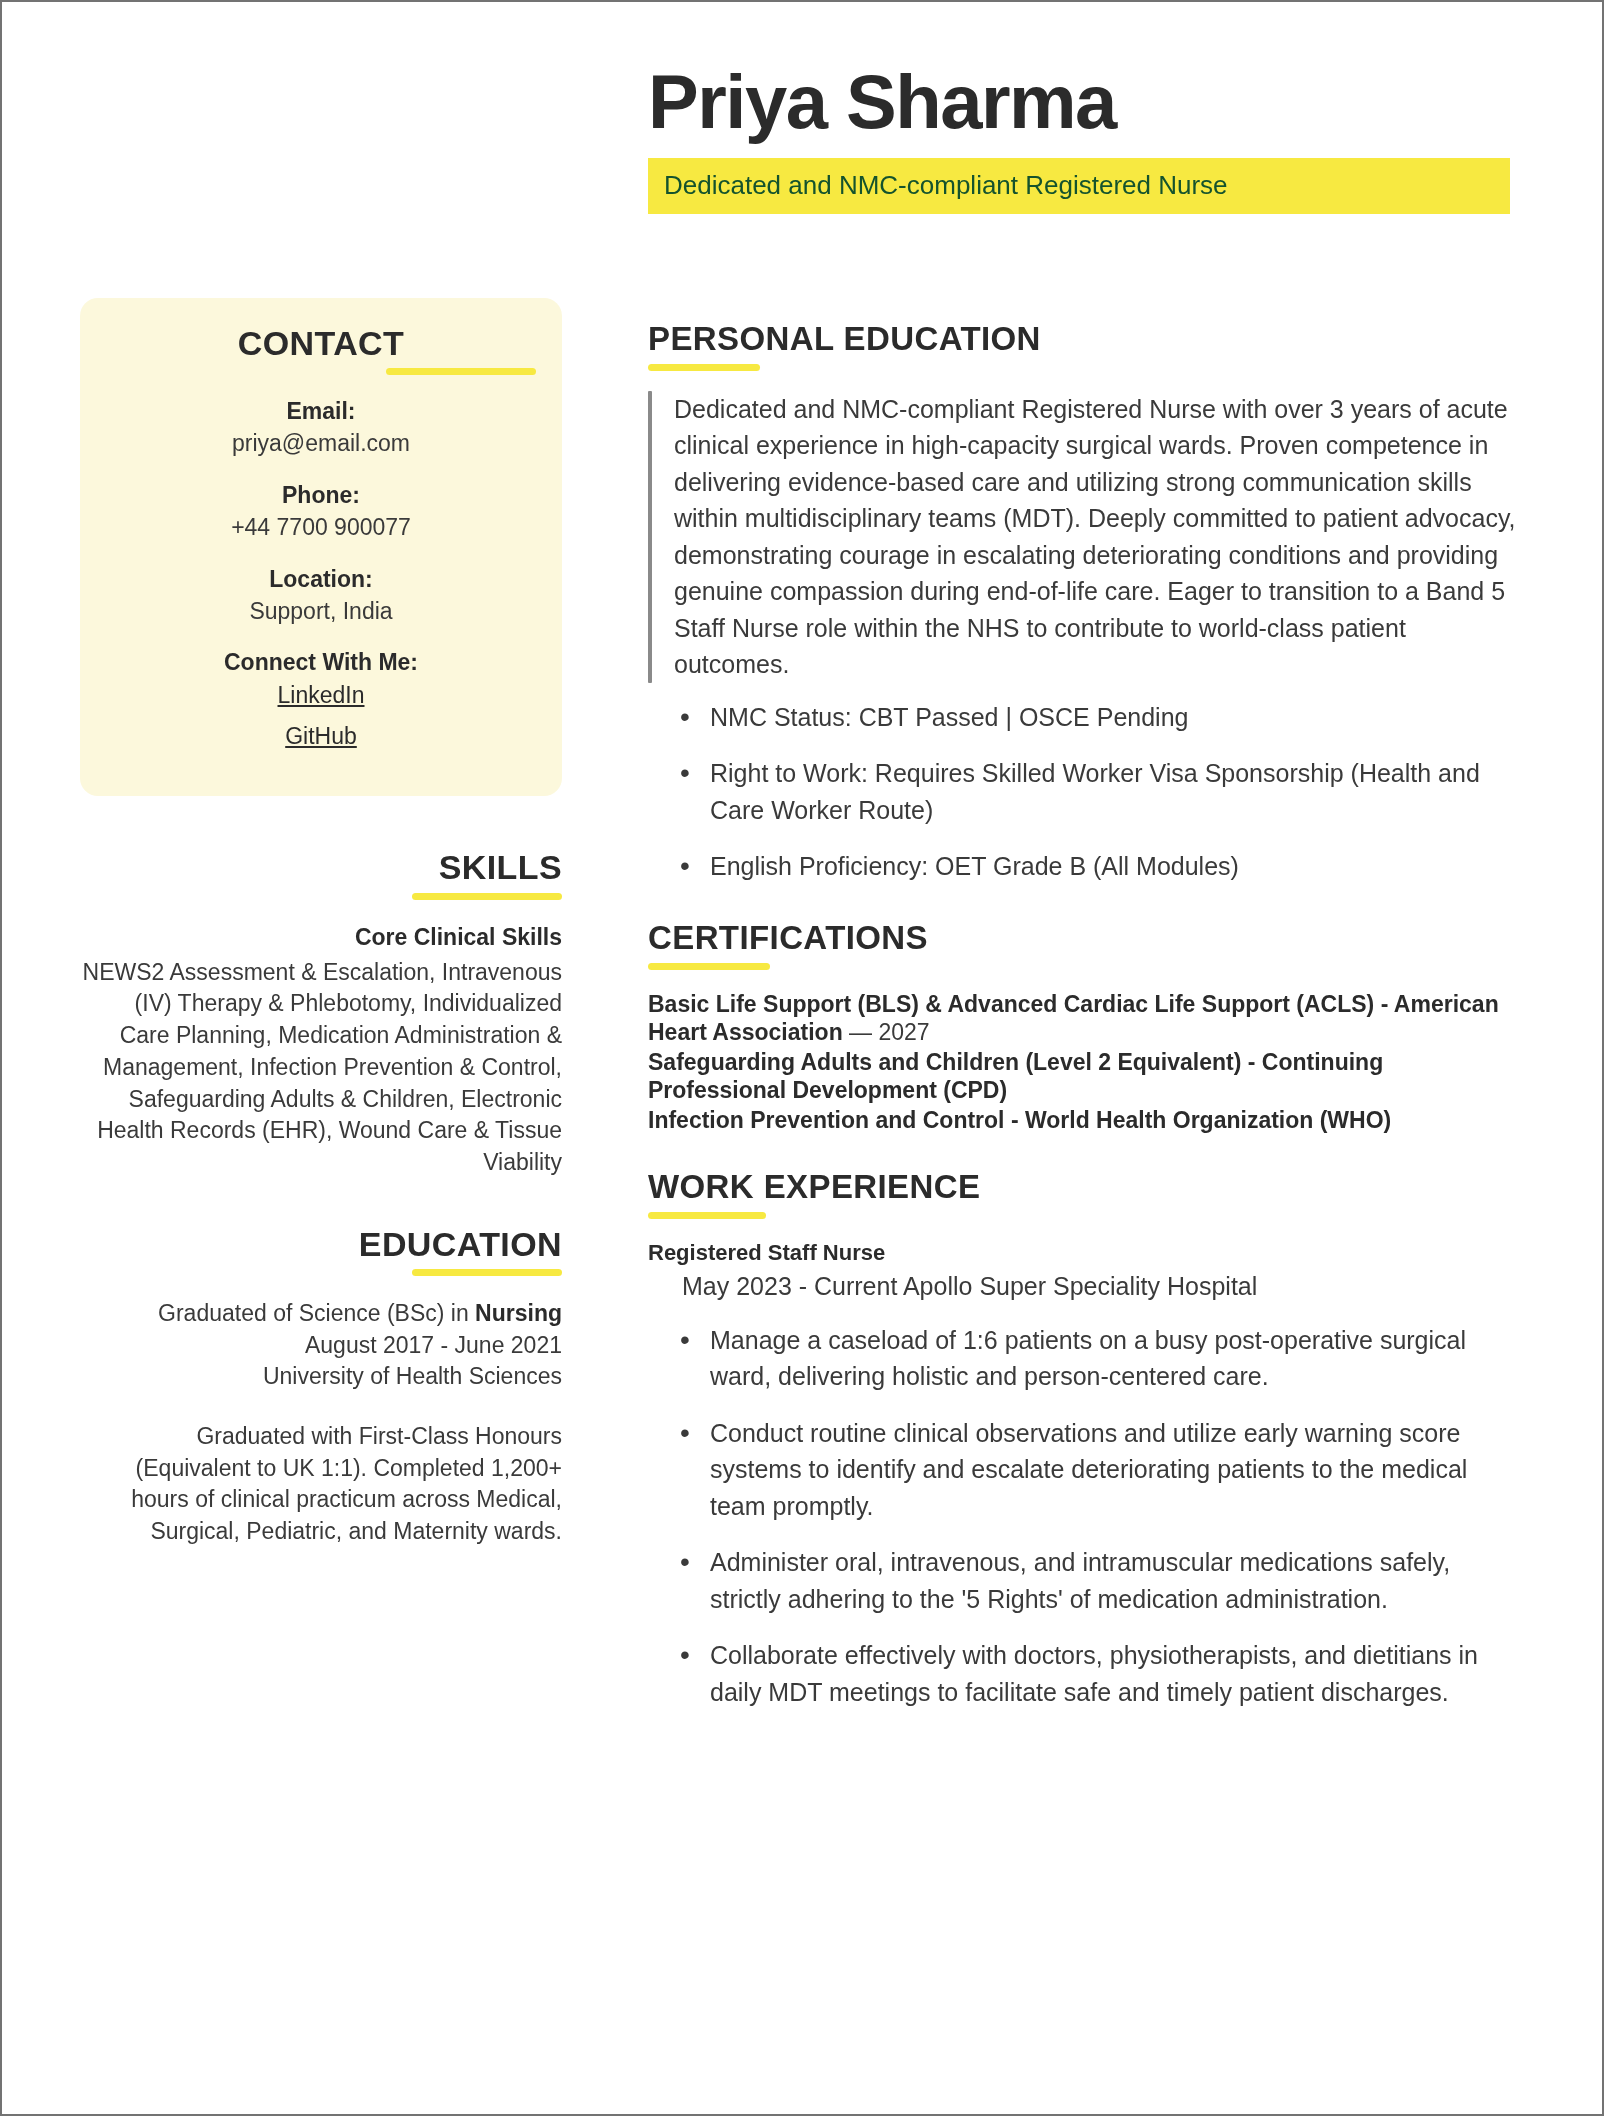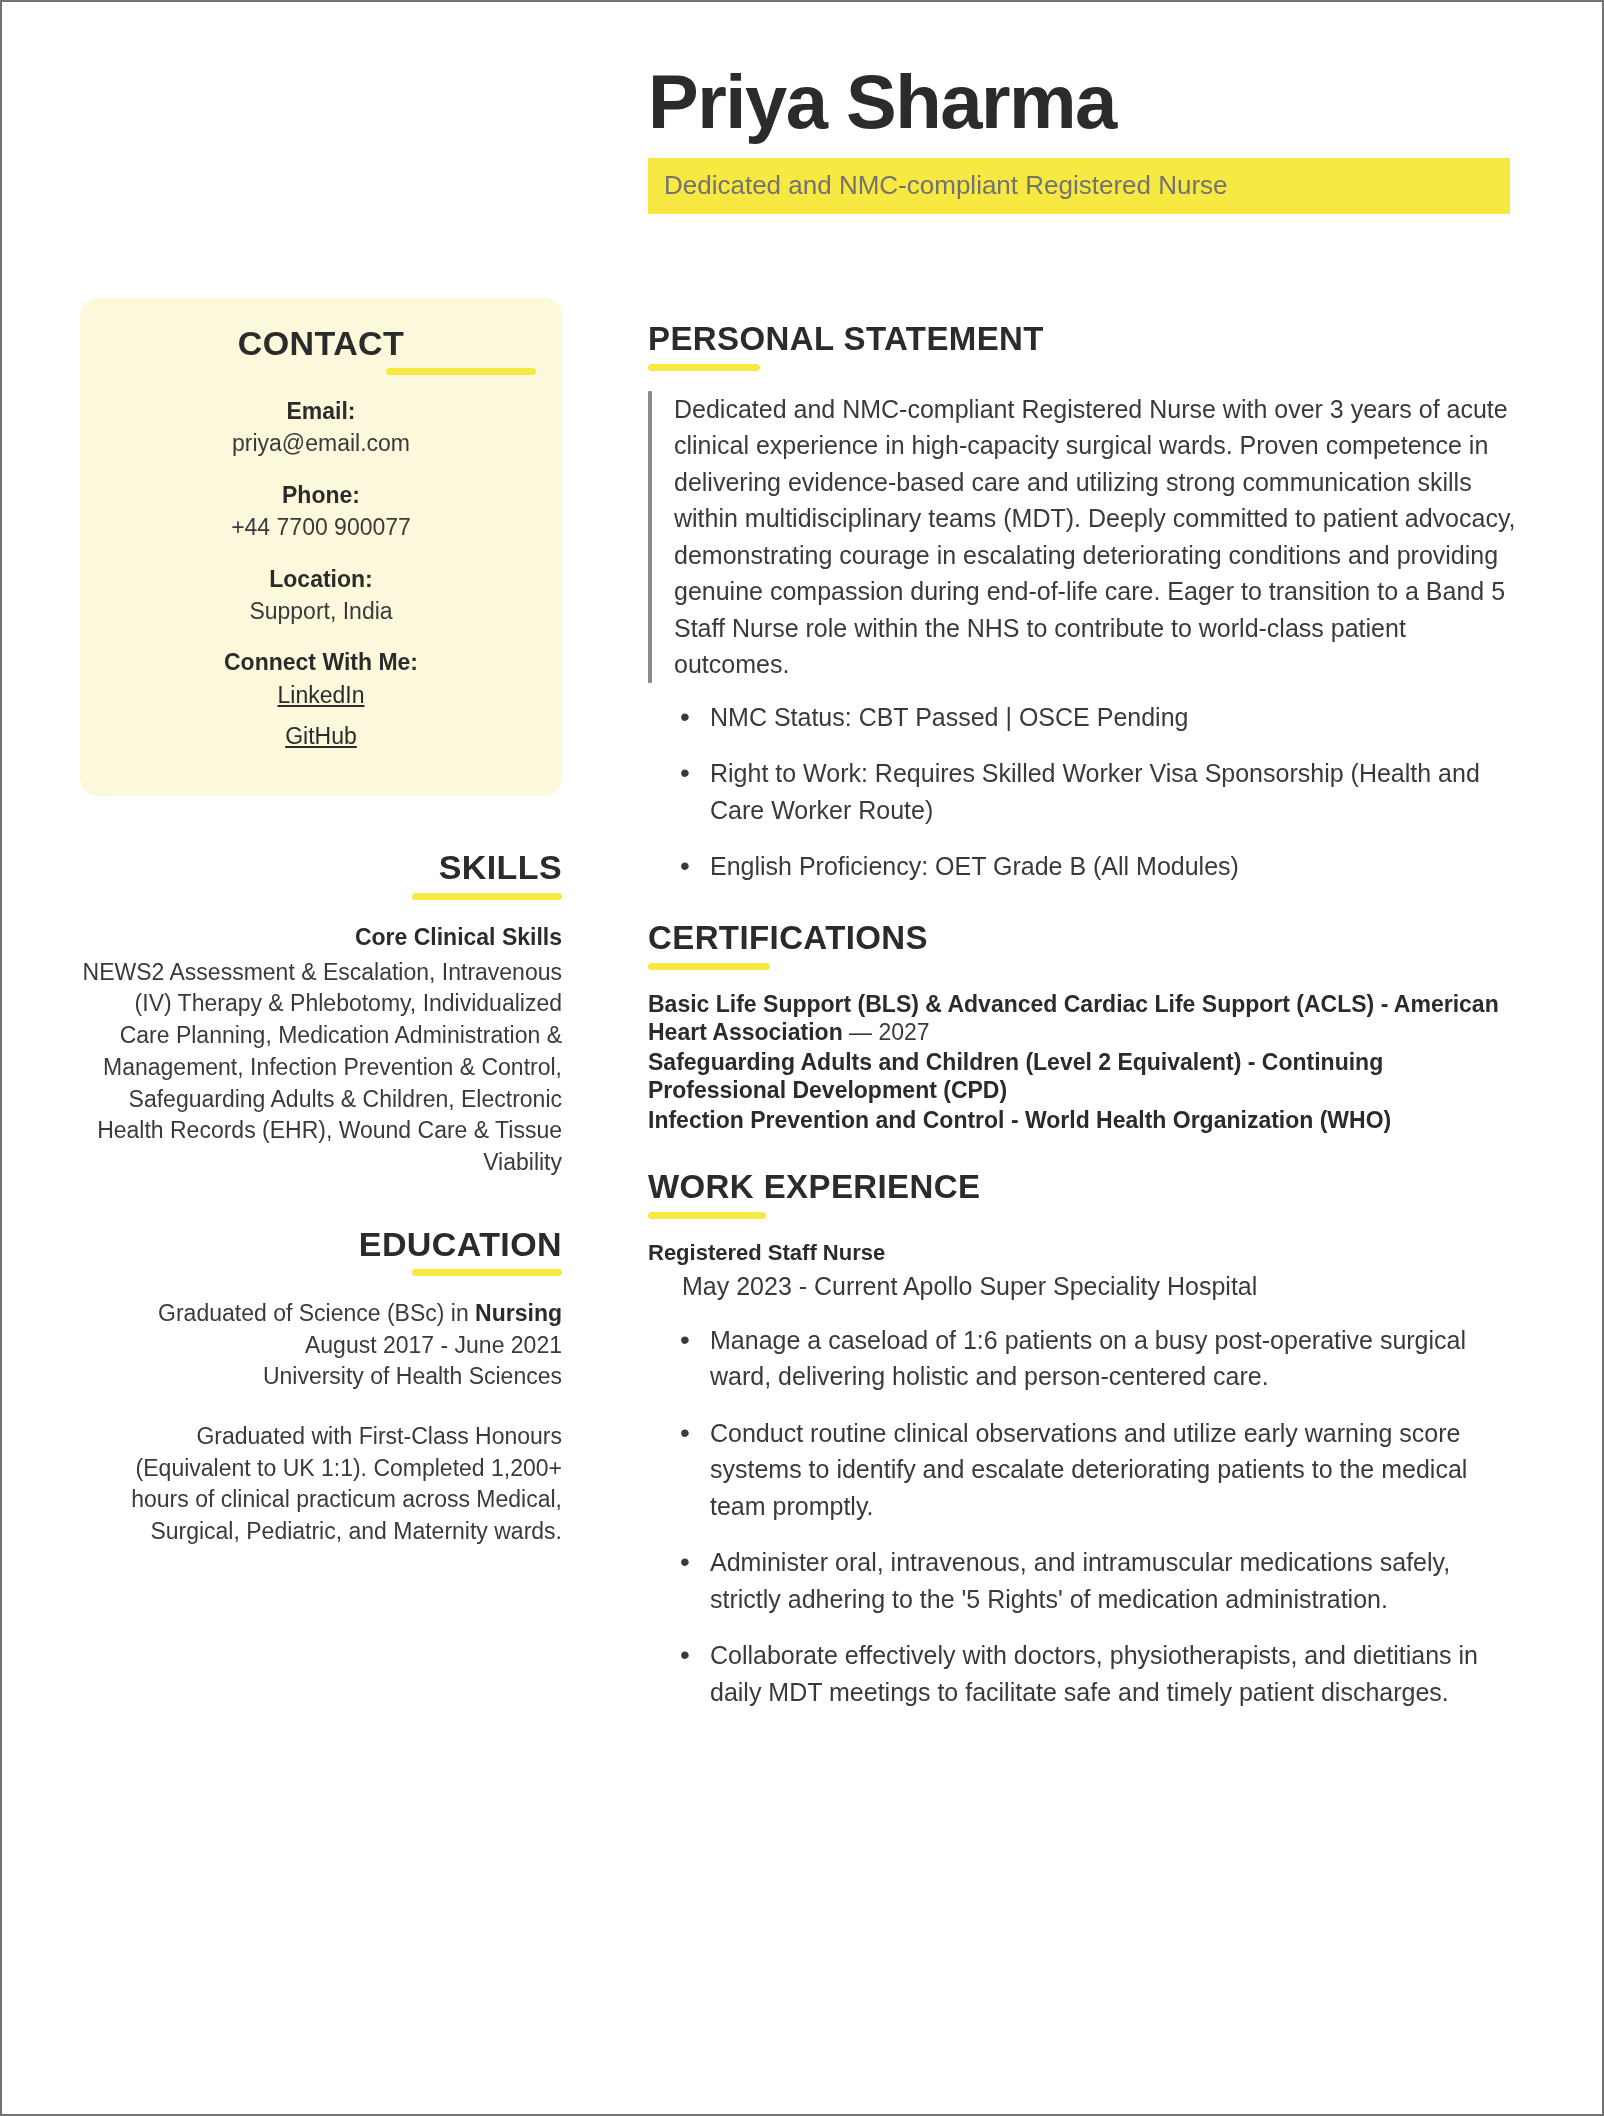--- a/index.html
+++ b/index.html
@@ -24,21 +24,21 @@
   .name {
     font-size:76px; font-weight:bold; letter-spacing:-1.5px;
     color:#2b2b2b; line-height:1.0; margin:0 0 18px 0;
   }
   .tagline-band {
     background:#F7E941;
     padding:10px 16px 12px 16px;
     width:862px; box-sizing:border-box;
   }
   .tagline {
-    font-size:26px; color:#737373; line-height:1.32; margin:0;
+    font-size:26px; color:#14532d; line-height:1.32; margin:0;
   }
 
   
   .left-col {
     position:absolute; left:78px; top:296px; width:482px;
     text-align:right;
   }
   .right-col {
     position:absolute; left:646px; top:318px; width:868px;
   }
@@ -179,21 +179,21 @@
         <p class="edu-line">University of Health Sciences</p>
       </div>
       <p class="edu-note">Graduated with First-Class Honours (Equivalent to UK 1:1). Completed 1,200+ hours of clinical practicum across Medical, Surgical, Pediatric, and Maternity wards.</p>
     </div>
 
   </div>
 
   <div class="right-col">
 
     <div class="right-section">
-      <h2 class="sec-head">PERSONAL STATEMENT</h2>
+      <h2 class="sec-head">PERSONAL EDUCATION</h2>
       <div class="underline-bar ul-ps"></div>
       <div class="statement-wrap">
         <div class="statement-rule"></div>
         <p class="statement-text">Dedicated and NMC-compliant Registered Nurse with over 3 years of acute clinical experience in high-capacity surgical wards. Proven competence in delivering evidence-based care and utilizing strong communication skills within multidisciplinary teams (MDT). Deeply committed to patient advocacy, demonstrating courage in escalating deteriorating conditions and providing genuine compassion during end-of-life care. Eager to transition to a Band 5 Staff Nurse role within the NHS to contribute to world-class patient outcomes.</p>
       </div>
       <ul class="bullet-list statement-bullets">
         <li>NMC Status: CBT Passed | OSCE Pending</li>
         <li>Right to Work: Requires Skilled Worker Visa Sponsorship (Health and Care Worker Route)</li>
         <li>English Proficiency: OET Grade B (All Modules)</li>
       </ul>

